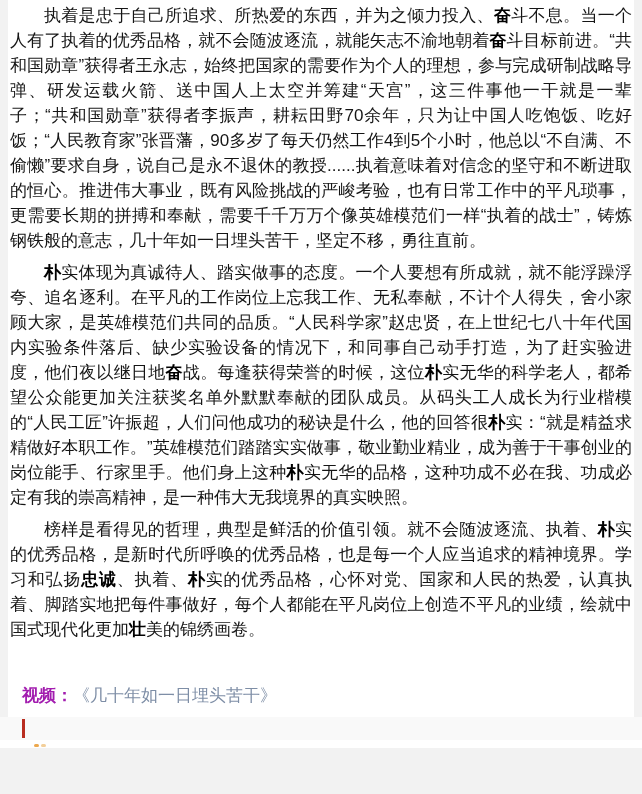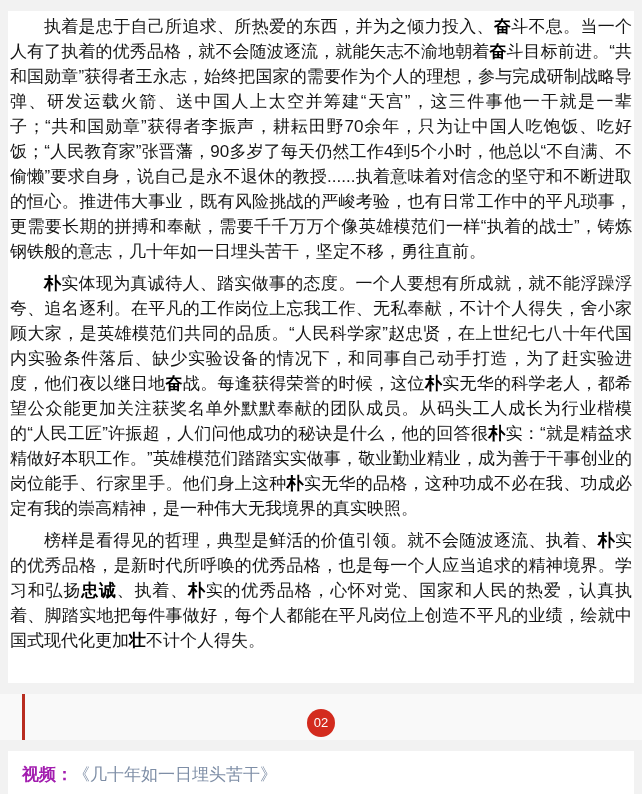--- a/index.html
+++ b/index.html
@@ -6,21 +6,21 @@
   body {
     font-family: "Liberation Sans", "DejaVu Sans", sans-serif;
     background:#f2f2f2;
   }
   .page {
     position:relative;
     width:642px; height:794px;
     background:#f2f2f2;
     overflow:hidden;
   }
-  .card { margin:11px 8px; background:#ffffff; box-sizing:border-box; }
+  .card { margin:0 8px; background:#ffffff; box-sizing:border-box; }
 
   
   .text-card {
     height:672px;
     padding:3px 2px 0 2px;
     font-size:17px;
     line-height:25px;
     color:#151515;
     text-align:justify;
   }
@@ -88,27 +88,23 @@
   .dot2 { left:41px; background:#f3cf9a; }
 </style>
 </head>
 <body>
 
 <div class="page">
 
   <div class="card text-card">
     <p><span>执着是忠于自己所追求、所热爱的东西，并为之倾力投入、</span><span class="b">奋</span><span>斗不息。当一个人有了执着的优秀品格，就不会随波逐流，就能矢志不渝地朝着</span><span class="b">奋</span><span>斗目标前进。“共和国勋章”获得者王永志，始终把国家的需要作为个人的理想，参与完成研制战略导弹、研发运载火箭、送中国人上太空并筹建“天宫”，这三件事他一干就是一辈子；“共和国勋章”获得者李振声，耕耘田野70余年，只为让中国人吃饱饭、吃好饭；“人民教育家”张晋藩，90多岁了每天仍然工作4到5个小时，他总以“不自满、不偷懒”要求自身，说自己是永不退休的教授......执着意味着对信念的坚守和不断进取的恒心。推进伟大事业，既有风险挑战的严峻考验，也有日常工作中的平凡琐事，更需要长期的拼搏和奉献，需要千千万万个像英雄模范们一样“执着的战士”，铸炼钢铁般的意志，几十年如一日埋头苦干，坚定不移，勇往直前。</span></p>
     <p><span class="b">朴</span><span>实体现为真诚待人、踏实做事的态度。一个人要想有所成就，就不能浮躁浮夸、追名逐利。在平凡的工作岗位上忘我工作、无私奉献，不计个人得失，舍小家顾大家，是英雄模范们共同的品质。“人民科学家”赵忠贤，在上世纪七八十年代国内实验条件落后、缺少实验设备的情况下，和同事自己动手打造，为了赶实验进度，他们夜以继日地</span><span class="b">奋</span><span>战。每逢获得荣誉的时候，这位</span><span class="b">朴</span><span>实无华的科学老人，都希望公众能更加关注获奖名单外默默奉献的团队成员。从码头工人成长为行业楷模的“人民工匠”许振超，人们问他成功的秘诀是什么，他的回答很</span><span class="b">朴</span><span>实：“就是精益求精做好本职工作。”英雄模范们踏踏实实做事，敬业勤业精业，成为善于干事创业的岗位能手、行家里手。他们身上这种</span><span class="b">朴</span><span>实无华的品格，这种功成不必在我、功成必定有我的崇高精神，是一种伟大无我境界的真实映照。</span></p>
-    <p><span>榜样是看得见的哲理，典型是鲜活的价值引领。就不会随波逐流、执着、</span><span class="b">朴</span><span>实的优秀品格，是新时代所呼唤的优秀品格，也是每一个人应当追求的精神境界。学习和弘扬</span><span class="b">忠诚</span><span>、执着、</span><span class="b">朴</span><span>实的优秀品格，心怀对党、国家和人民的热爱，认真执着、脚踏实地把每件事做好，每个人都能在平凡岗位上创造不平凡的业绩，绘就中国式现代化更加</span><span class="b">壮</span><span>不计个人得失。</span></p>
+    <p><span>榜样是看得见的哲理，典型是鲜活的价值引领。就不会随波逐流、执着、</span><span class="b">朴</span><span>实的优秀品格，是新时代所呼唤的优秀品格，也是每一个人应当追求的精神境界。学习和弘扬</span><span class="b">忠诚</span><span>、执着、</span><span class="b">朴</span><span>实的优秀品格，心怀对党、国家和人民的热爱，认真执着、脚踏实地把每件事做好，每个人都能在平凡岗位上创造不平凡的业绩，绘就中国式现代化更加</span><span class="b">壮</span><span>美的锦绣画卷。</span></p>
   </div>
 
-  <div class="divider">
-    <div class="vline"></div>
-    <div class="badge">02</div>
-  </div>
 
   <div class="card video-card">
     <span class="video-label">视频：</span><a class="video-title">《几十年如一日埋头苦干》</a>
   </div>
 
   <div class="divider next">
     <div class="vline"></div>
   </div>
 
   <div class="bottom-strip">

